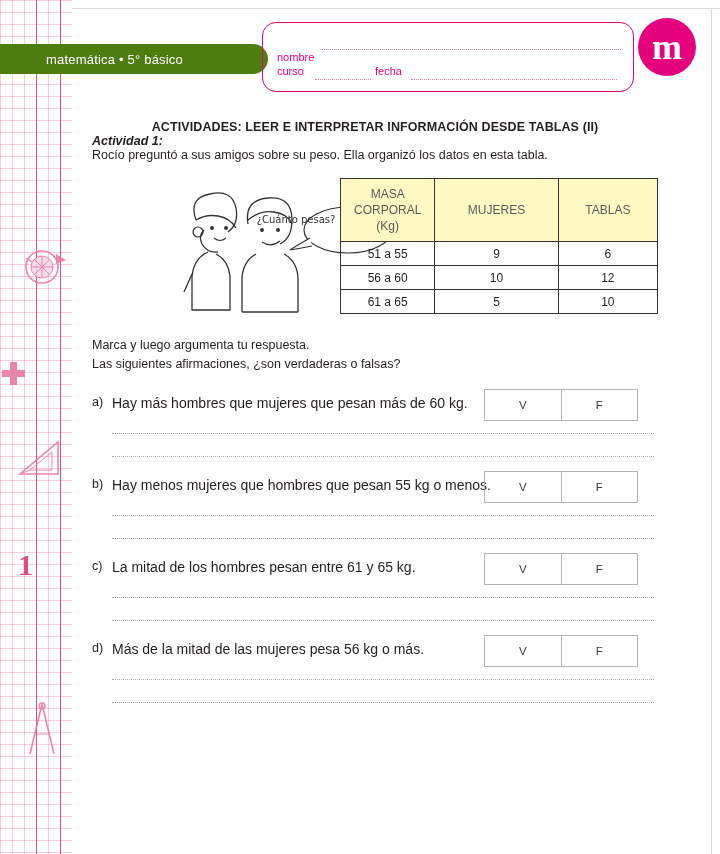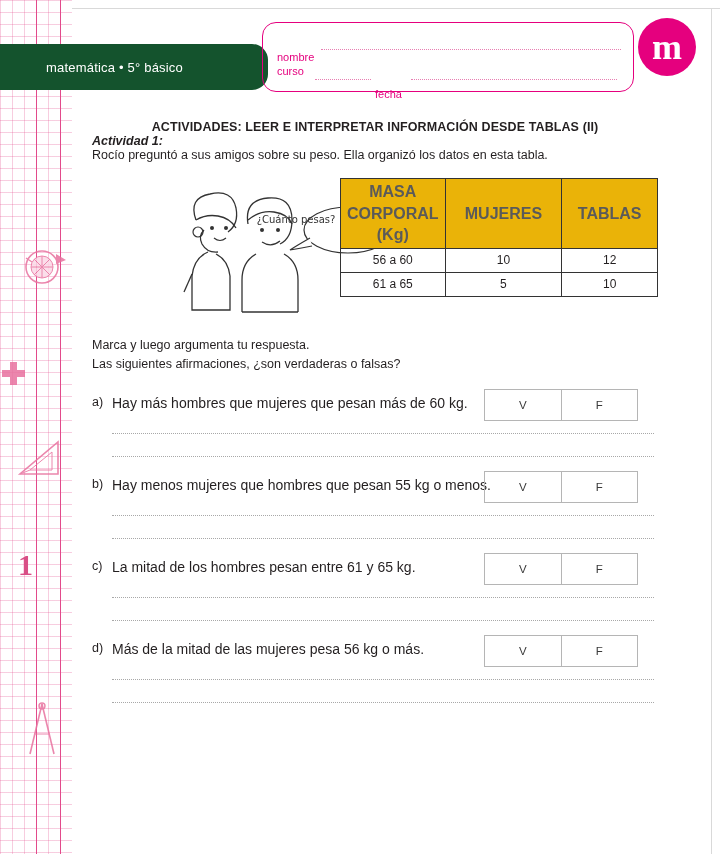--- a/index.html
+++ b/index.html
@@ -63,22 +63,22 @@
     position: absolute;
     right: 8px; top: 8px;
     width: 1px; height: 846px;
     background: #d9d9d9;
   }
 
   
   .subject-tab {
     position: absolute;
     left: 0; top: 44px;
-    width: 268px; height: 46px;
-    background: #14532d;
+    width: 268px; height: 30px;
+    background: #4d7c0f;
     border-radius: 0 16px 16px 0;
     color: #ffffff;
     font-size: 13px;
     letter-spacing: .2px;
     display: flex;
     align-items: center;
     padding-left: 46px;
     box-sizing: border-box;
   }
 
@@ -90,21 +90,21 @@
     border-radius: 14px;
     box-sizing: border-box;
   }
   .name-box .fld {
     position: absolute;
     font-size: 11px;
     color: #e5007e;
   }
   .name-box .fld.nombre { left: 14px; top: 12px; margin-top: 16px; }
   .name-box .fld.curso  { left: 14px; top: 42px; }
-  .name-box .fld.fecha  { left: 112px; top: 42px; margin-top: 23px; }
+  .name-box .fld.fecha  { left: 112px; top: 42px; }
   .dotline {
     position: absolute;
     border-bottom: 1px dotted #e87fb2;
     height: 0;
   }
   .dl1 { left: 58px; top: 26px; width: 300px; }
   .dl2 { left: 52px; top: 56px; width: 56px; }
   .dl3 { left: 148px; top: 56px; width: 206px; }
 
   .logo {
@@ -175,24 +175,24 @@
     left: 248px; top: 0;
     border-collapse: collapse;
     font-size: 12px;
   }
   table.data th, table.data td {
     border: 1px solid #333;
     text-align: center;
     padding: 2px 6px;
   }
   table.data thead th {
-    background: #eab308;
+    background: #fef9c3;
     color: #5a5a5a;
-    font-weight: bold;
-    font-size: 16px;
+    font-weight: normal;
+    font-size: 12px;
     line-height: 1.35;
     height: 58px;
     vertical-align: middle;
   }
   table.data thead th.c0 { width: 86px; }
   table.data thead th.c1 { width: 128px; }
   table.data thead th.c2 { width: 100px; }
   table.data tbody td { height: 19px; }
 
   .question-intro {
@@ -355,20 +355,25 @@
             <div>MASA</div>
             <div>CORPORAL</div>
             <div>(Kg)</div>
           </th>
           <th class="c1">MUJERES</th>
           <th class="c2">TABLAS</th>
         </tr>
       </thead>
       <tbody>
         <tr>
+          <td>51 a 55</td>
+          <td>9</td>
+          <td>6</td>
+        </tr>
+        <tr>
           <td>56 a 60</td>
           <td>10</td>
           <td>12</td>
         </tr>
         <tr>
           <td>61 a 65</td>
           <td>5</td>
           <td>10</td>
         </tr>
       </tbody>

